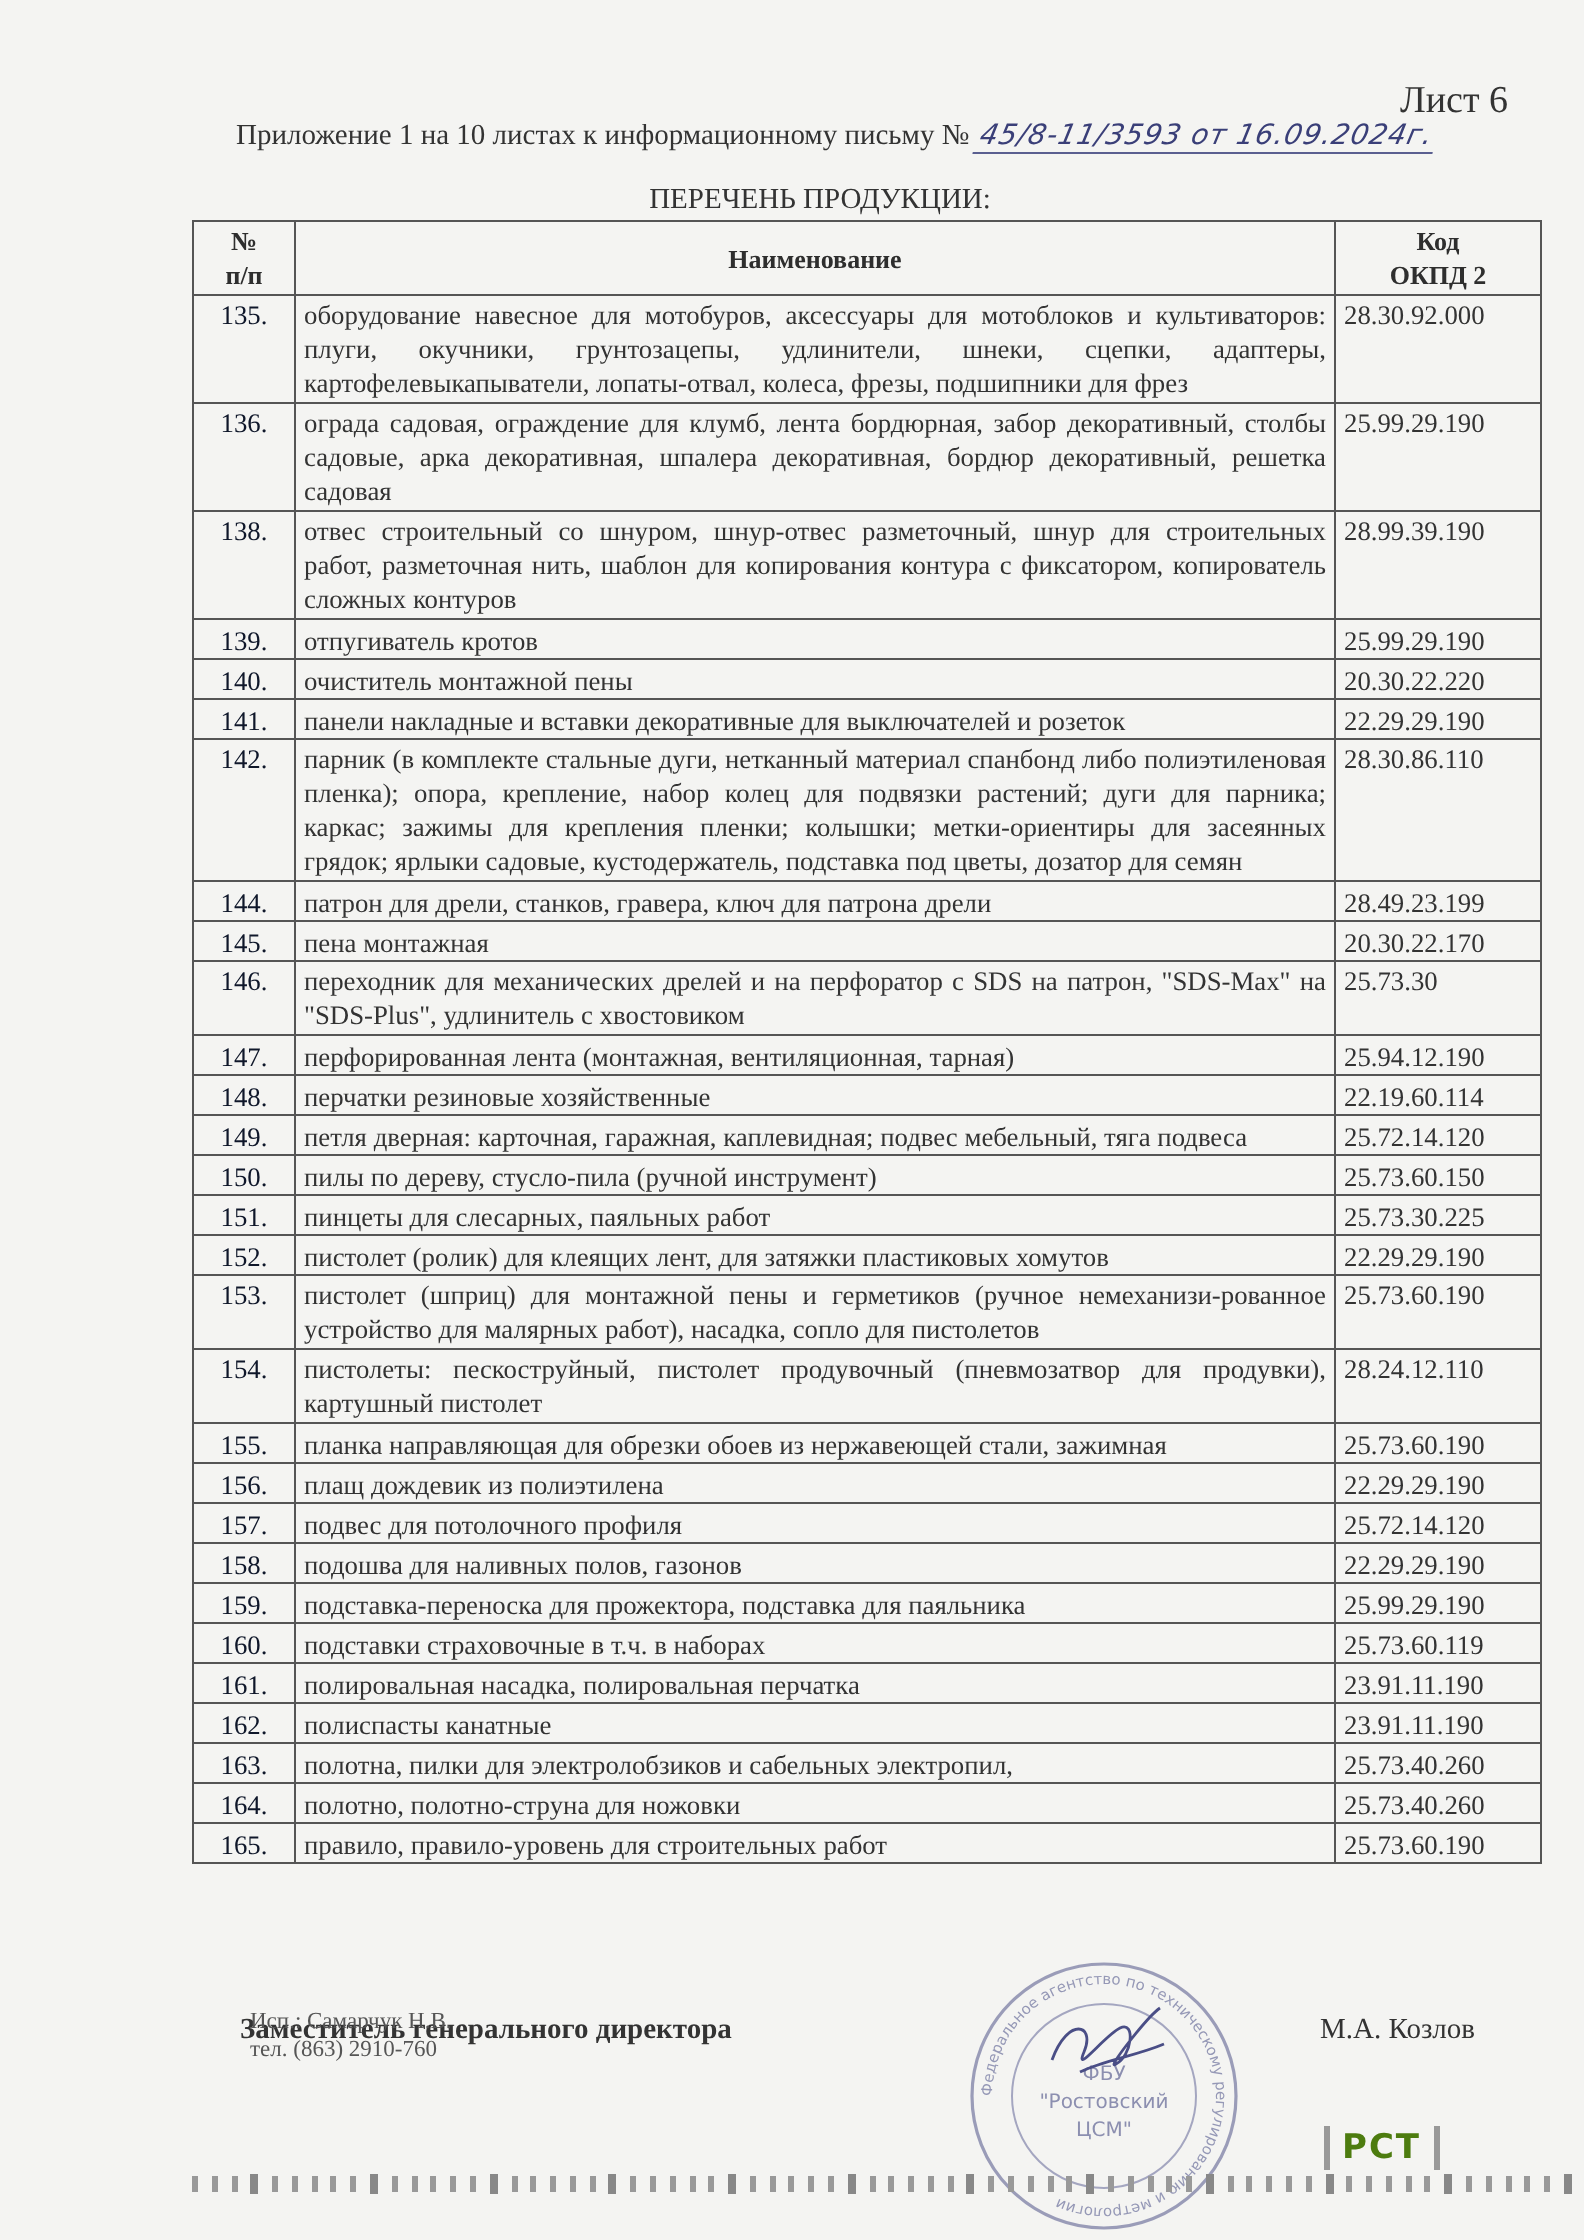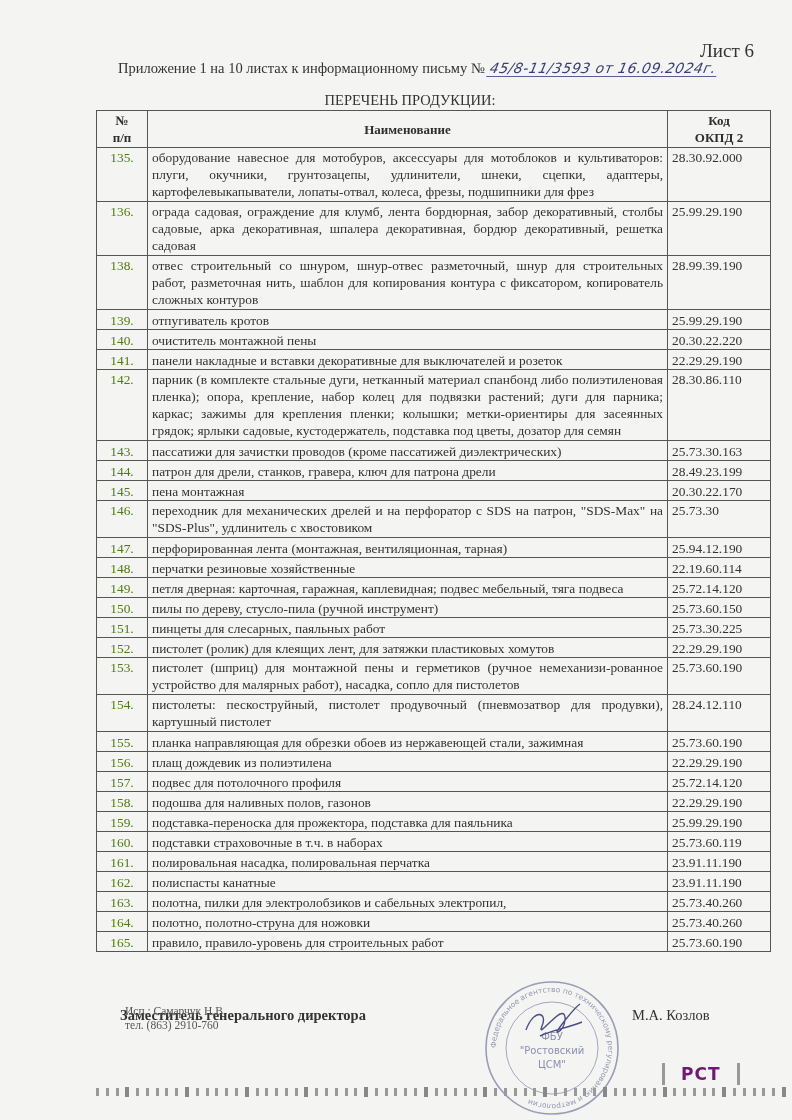--- a/index.html
+++ b/index.html
@@ -49,48 +49,48 @@
     padding: 1px 4px 1px 4px;
   }
   table.products th {
     font-weight: bold; font-size: 13px; vertical-align: middle;
     text-align: center; line-height: 17px;
     padding: 1px 2px;
   }
   col.c-num { width: 51px; }
   col.c-name { width: 520px; }
   col.c-code { width: 103px; }
-  td.num { text-align: center; color: #4d7c0f; padding-left: 2px; padding-right: 6px; }
+  td.num { text-align: center; color: #0f172a; padding-left: 2px; padding-right: 6px; }
   td.name { text-align: justify; text-align-last: left; color: #333; margin-left: 42px; }
   td.code { text-align: left; color: #333; padding-left: 2px; padding-right: 2px; }
   tr.single td { padding-top: 2px; padding-bottom: 0px; }
 
   .signer-title {
     position: absolute; left: 120px; top: 1007px;
     font-size: 14.5px; color: #333; font-weight: bold;
   }
   .signer-name {
-    position: absolute; left: 632px; top: 1007px;
+    position: absolute; left: 660px; top: 1007px;
     font-size: 14.5px; color: #333;
   }
   .executor {
     position: absolute; left: 125px; top: 1004px;
     font-size: 11.5px; color: #555; line-height: 14px;
   }
   .stamp {
     position: absolute; left: 482px; top: 978px;
     width: 140px; height: 140px;
   }
   .rst-logo {
     position: absolute; left: 662px; top: 1063px;
     font-family: "DejaVu Sans", sans-serif;
-    font-weight: bold; font-size: 17px; color: #701a75;
+    font-weight: bold; font-size: 17px; color: #4d7c0f;
     letter-spacing: 1px;
     border-left: 3px solid #999; border-right: 3px solid #999;
-    padding: 0 16px; line-height: 22px;
+    padding: 0 6px; line-height: 22px;
   }
   .dash-strip {
     position: absolute; left: 96px; top: 1087px; width: 690px; height: 10px;
     display: flex; justify-content: space-between; align-items: center;
   }
   .dash-strip span {
     display: inline-block; width: 3px; height: 8px; background: #999;
   }
   .dash-strip span.tall { height: 10px; width: 4px; background: #888; }
 </style>
@@ -157,25 +157,20 @@
           <td class="num">141.</td>
           <td class="name">панели накладные и вставки декоративные для выключателей и розеток</td>
           <td class="code">22.29.29.190</td>
         </tr>
         <tr>
           <td class="num">142.</td>
           <td class="name">парник (в комплекте стальные дуги, нетканный материал спанбонд либо полиэтиленовая пленка); опора, крепление, набор колец для подвязки растений; дуги для парника; каркас; зажимы для крепления пленки; колышки; метки-ориентиры для засеянных грядок; ярлыки садовые, кустодержатель, подставка под цветы, дозатор для семян</td>
           <td class="code">28.30.86.110</td>
         </tr>
         <tr class="single">
-          <td class="num">143.</td>
-          <td class="name">пассатижи для зачистки проводов (кроме пассатижей диэлектрических)</td>
-          <td class="code">25.73.30.163</td>
-        </tr>
-        <tr class="single">
           <td class="num">144.</td>
           <td class="name">патрон для дрели, станков, гравера, ключ для патрона дрели</td>
           <td class="code">28.49.23.199</td>
         </tr>
         <tr class="single">
           <td class="num">145.</td>
           <td class="name">пена монтажная</td>
           <td class="code">20.30.22.170</td>
         </tr>
         <tr>

